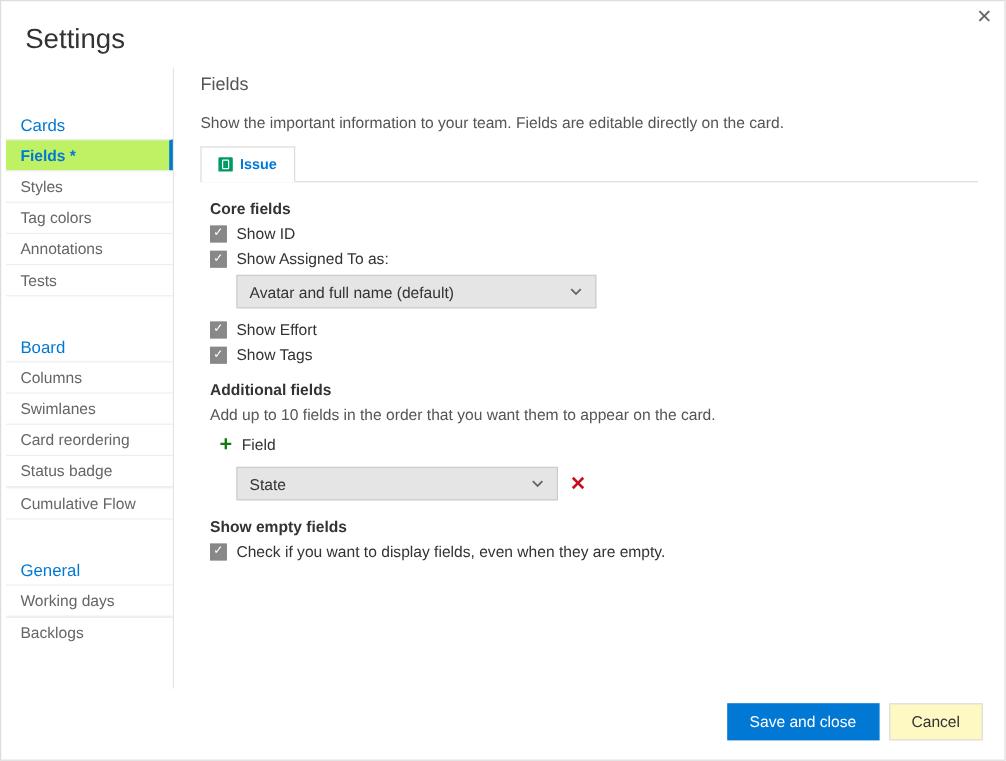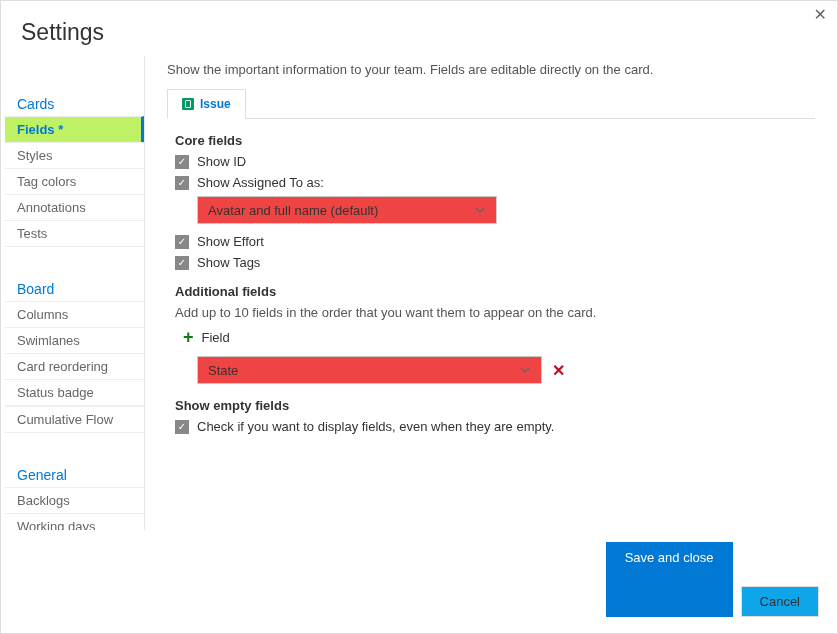--- a/index.html
+++ b/index.html
@@ -139,21 +139,21 @@
     flex-shrink: 0;
   }
   .select {
     border: 1px solid #ccc;
     height: 28px;
     display: flex;
     align-items: center;
     justify-content: space-between;
     padding: 0 10px;
     width: 300px;
-    background: #ef4444;
+    background: #e5e5e5;
     margin: 6px 0 10px 22px;
   }
   .field-block { margin-top: 14px; }
   .field-desc { color: #555; margin-bottom: 8px; }
   .add-field {
     display: flex;
     align-items: center;
     gap: 8px;
     margin: 4px 0 10px 8px;
     cursor: pointer;
@@ -185,21 +185,21 @@
     gap: 8px;
     padding: 12px 18px 16px 18px;
   }
   .btn {
     padding: 7px 18px;
     font-size: 13px;
     cursor: pointer;
     border: 1px solid transparent;
   }
   .btn-primary { background: #0078d4; color: #fff; }
-  .btn-secondary { background: #0ea5e9; color: #333; border-color: #ddd; margin-top: 44px; }
+  .btn-secondary { background: #fef9c3; color: #333; border-color: #ddd; }
 </style>
 </head>
 <body>
 
 <div class="window">
   <div class="close-btn">✕</div>
   <div class="title">Settings</div>
 
   <div class="body">
 
@@ -214,25 +214,26 @@
 
       <div class="group-header">Board</div>
       <div class="nav-item"><span>Columns</span></div>
       <div class="nav-item"><span>Swimlanes</span></div>
       <div class="nav-item"><span>Card reordering</span></div>
       <div class="nav-item last"><span>Status badge</span></div>
 
       <div class="nav-item last"><span>Cumulative Flow</span></div>
 
       <div class="group-header">General</div>
+      <div class="nav-item last"><span>Working days</span></div>
       <div class="nav-item"><span>Backlogs</span></div>
-      <div class="nav-item last"><span>Working days</span></div>
     </div>
 
     <div class="main">
+      <div class="section-title">Fields</div>
       <div class="section-desc">Show the important information to your team. Fields are editable directly on the card.</div>
 
       <div class="tabs">
         <div class="tab">
           <span class="issue-icon"></span>
           <span class="tab-label">Issue</span>
         </div>
       </div>
 
       <div class="panel">
@@ -268,21 +269,21 @@
         <div class="field-block">
           <div class="subhead">Additional fields</div>
           <div class="field-desc">Add up to 10 fields in the order that you want them to appear on the card.</div>
 
           <div class="add-field">
             <span class="plus">+</span>
             <span>Field</span>
           </div>
 
           <div class="field-row">
-            <div class="select" style="margin:0; width:345px;">
+            <div class="select" style="margin:0; width:268px;">
               <span>State</span>
               <svg class="chevron" viewBox="0 0 12 12">
                   <path d="M2 4l4 4 4-4" fill="none" stroke="#666" stroke-width="1.5"></path>
                 </svg>
             </div>
             <span class="remove-x">✕</span>
           </div>
         </div>
 
         <div class="field-block">

